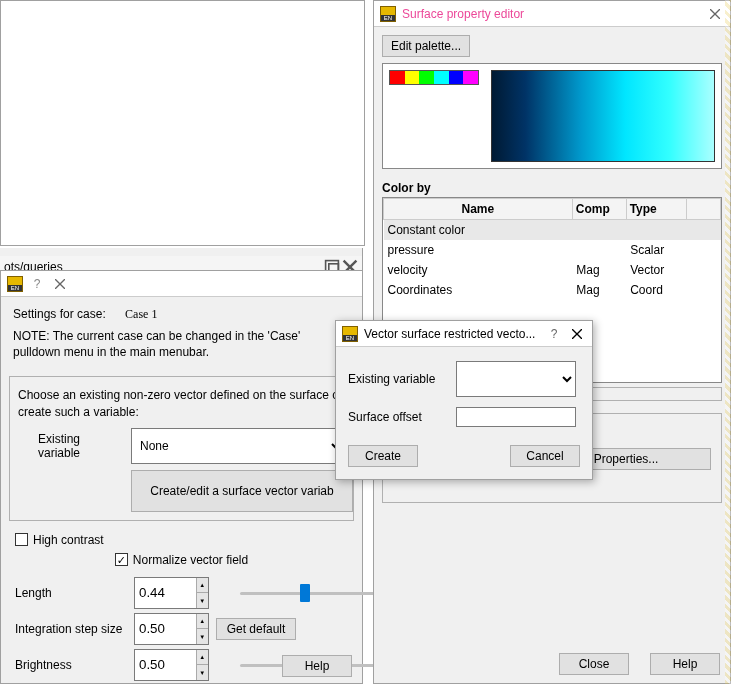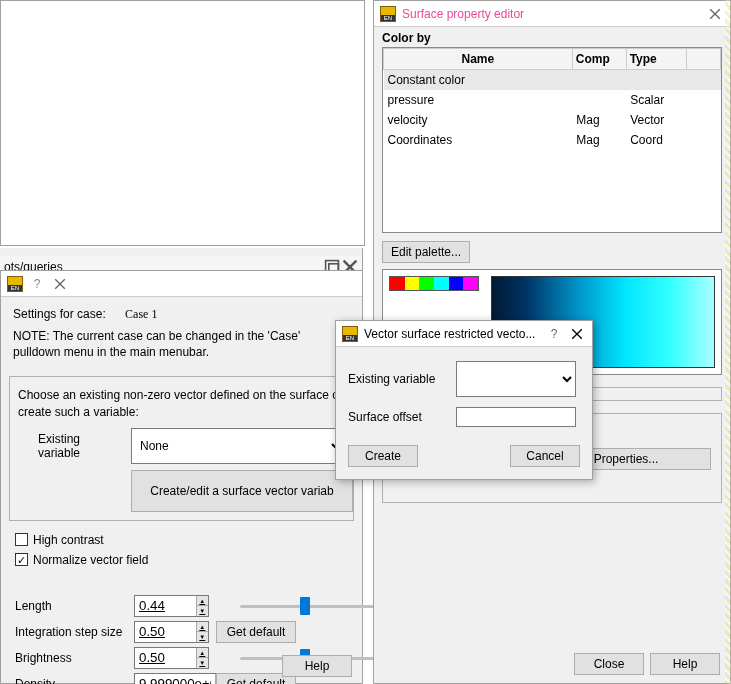--- a/index.html
+++ b/index.html
@@ -70,24 +70,23 @@
   select {
     border: 1px solid #7a7a7a;
     padding: 2px 4px;
     font-size: 12px;
     background: #fff;
     height: 36px;
   }
   .spinner {
     display: flex;
     border: 1px solid #7a7a7a;
-    height: 22px;
+    height: 32px;
     width: 75px;
     background: #a16207;
-    text-decoration: underline;
   }
   .spinner input { border: none; width: 100%; padding: 0 4px; }
   .spinner .spin {
     width: 15px;
     display: flex; flex-direction: column;
     border-left: 1px solid #aaa;
   }
   .spinner .spin div {
     flex: 1;
     display: flex; align-items: center; justify-content: center;
@@ -225,21 +224,21 @@
     <div style="margin-left:113px;">
       <button class="btn" style="width:222px; text-align:center; padding:13px 4px;">Create/edit a surface vector variab</button>
     </div>
   </div>
 
   <div style="padding:2px 14px 0 14px;">
     <div class="checkbox-row" style="margin-bottom:6px;">
       <span class="checkbox"></span>
       <span>High contrast</span>
     </div>
-    <div class="checkbox-row" style="margin-bottom:28px;">
+    <div class="checkbox-row" style="margin-bottom:10px;justify-content:center;">
       <span class="checkbox checked"></span>
       <span>Normalize vector field</span>
     </div>
 
     <div style="display:grid; grid-template-columns:115px 78px 80px 1fr; gap:4px 4px; align-items:center;">
       <span>Length</span>
       <div class="spinner">
         <input value="0.44" style="">
         <div class="spin">
             <div>▲</div>
@@ -298,20 +297,35 @@
 <div class="panel" style="left:373px; top:0; width:358px; height:684px;">
   <div class="titlebar">
     <span class="app-icon"></span>
     <span class="title">Surface property editor</span>
     <span class="close-x">
       <svg viewBox="0 0 10 10">
           <line x1="0" y1="0" x2="10" y2="10" stroke="#666" stroke-width="1.3"></line>
           <line x1="10" y1="0" x2="0" y2="10" stroke="#666" stroke-width="1.3"></line>
         </svg>
     </span>
+  </div>
+
+  <div style="padding:8px;">
+    <button class="btn" style="min-width:0; padding:3px 8px;">Edit palette...</button>
+    <div style="border:1px solid #888; background:#fff; margin-top:6px; padding:6px; height:106px; position:relative; overflow:hidden;">
+      <div id="palette-swatches" style="display:flex; border:1px solid #555; width:90px; height:15px;">
+          <div style="flex: 1 1 0%; background: rgb(255, 0, 0);"></div>
+          <div style="flex: 1 1 0%; background: rgb(255, 255, 0);"></div>
+          <div style="flex: 1 1 0%; background: rgb(0, 255, 0);"></div>
+          <div style="flex: 1 1 0%; background: rgb(0, 255, 255);"></div>
+          <div style="flex: 1 1 0%; background: rgb(0, 0, 255);"></div>
+          <div style="flex: 1 1 0%; background: rgb(255, 0, 255);"></div>
+        </div>
+      <div style="position:absolute; left:108px; top:6px; right:6px; bottom:6px; background:linear-gradient(90deg,#001a33 0%,#003366 15%,#0099cc 40%,#00e6ff 60%,#33ffff 80%,#aaffff 100%); border:1px solid #333;"></div>
+    </div>
   </div>
 
   <div style="padding:4px 8px 0 8px;">
     <div style="font-weight:bold; margin-bottom:2px;">Color by</div>
     <div style="border:1px solid #888; background:#fff; height:186px; overflow:hidden;">
       <table style="width:100%; border-collapse:collapse;">
         <thead>
           <tr style="background:#f4f4f4;">
             <th style="text-align:center; border:1px solid #ccc; padding:3px; width:56%;">Name</th>
             <th style="text-align:left; border:1px solid #ccc; padding:3px; width:16%;">Comp</th>
@@ -342,55 +356,40 @@
               <td style="padding:3px 4px;">Coordinates</td>
               <td style="padding:3px 4px;">Mag</td>
               <td style="padding:3px 4px;">Coord</td>
               <td></td>
             </tr>
           </tbody>
       </table>
     </div>
   </div>
 
-  <div style="padding:8px;">
-    <button class="btn" style="min-width:0; padding:3px 8px;">Edit palette...</button>
-    <div style="border:1px solid #888; background:#fff; margin-top:6px; padding:6px; height:106px; position:relative; overflow:hidden;">
-      <div id="palette-swatches" style="display:flex; border:1px solid #555; width:90px; height:15px;">
-          <div style="flex: 1 1 0%; background: rgb(255, 0, 0);"></div>
-          <div style="flex: 1 1 0%; background: rgb(255, 255, 0);"></div>
-          <div style="flex: 1 1 0%; background: rgb(0, 255, 0);"></div>
-          <div style="flex: 1 1 0%; background: rgb(0, 255, 255);"></div>
-          <div style="flex: 1 1 0%; background: rgb(0, 0, 255);"></div>
-          <div style="flex: 1 1 0%; background: rgb(255, 0, 255);"></div>
-        </div>
-      <div style="position:absolute; left:108px; top:6px; right:6px; bottom:6px; background:linear-gradient(90deg,#001a33 0%,#003366 15%,#0099cc 40%,#00e6ff 60%,#33ffff 80%,#aaffff 100%); border:1px solid #333;"></div>
-    </div>
-  </div>
-
   <div class="groupbox" style="margin:4px 8px; padding:6px 8px 6px 8px;">
     <span class="legend" style="font-weight:normal;">
       <span class="collapser right"></span>
       <b>Texture</b>
     </span>
   </div>
 
   <div class="groupbox" style="margin:12px 8px 4px 8px; padding:28px 10px 14px 10px; min-height:90px;">
     <span class="legend" style="font-weight:normal;">
       <span class="collapser down"></span>
       <b>Surface flow display</b>
     </span>
     <div style="display:flex; align-items:center; gap:10px; margin-top:6px;">
       <span class="checkbox"></span>
       <span style="flex:1;">Show flow texture</span>
       <button class="btn" style="width:170px;">Properties...</button>
     </div>
   </div>
 
-  <div style="position:absolute; bottom:8px; right:10px; display:flex; gap:6px;">
+  <div style="position:absolute; bottom:8px; right:10px; display:flex; gap:21px;">
     <button class="btn">Close</button>
     <button class="btn">Help</button>
   </div>
 </div>
 
 <div style="position:absolute; left:725px; top:0; width:6px; height:684px; background:repeating-linear-gradient(45deg,#e8cc5a 0 3px,#fff 3px 6px); opacity:.3;"></div>
 
 <div class="panel" style="left:335px; top:320px; width:258px; height:160px; box-shadow:2px 2px 8px rgba(0,0,0,.3); z-index:10;">
   <div class="titlebar">
     <span class="app-icon"></span>

